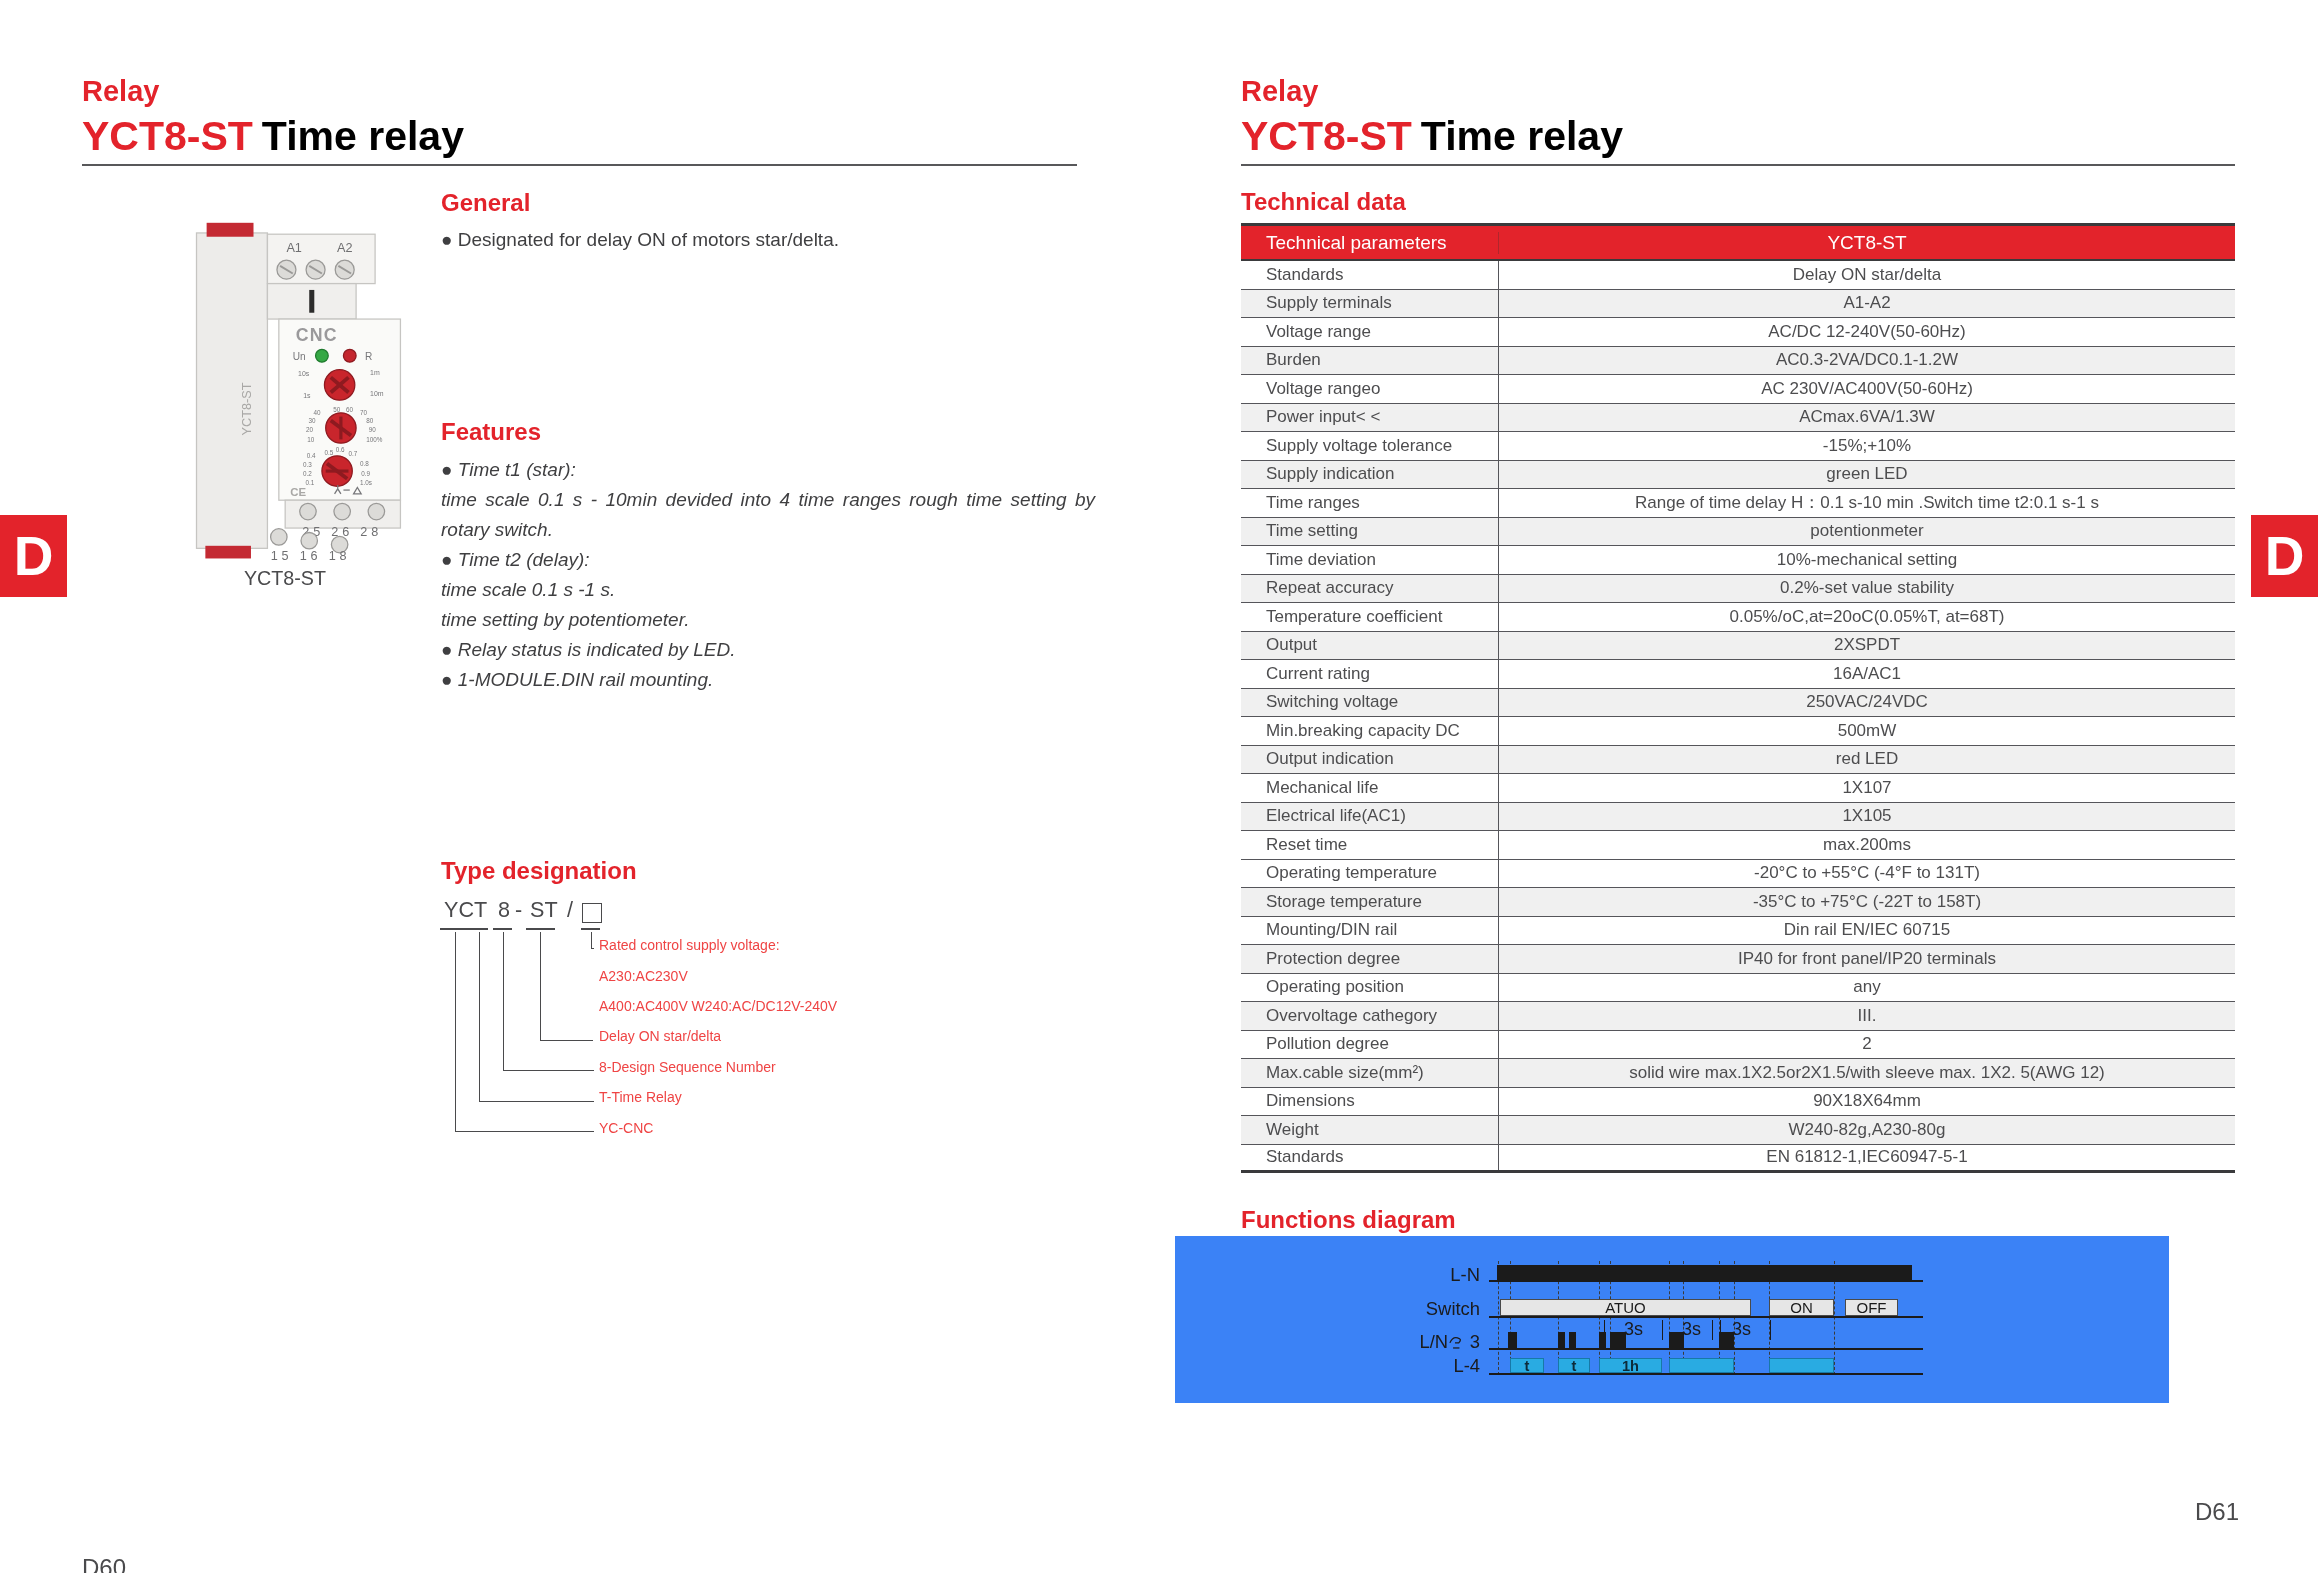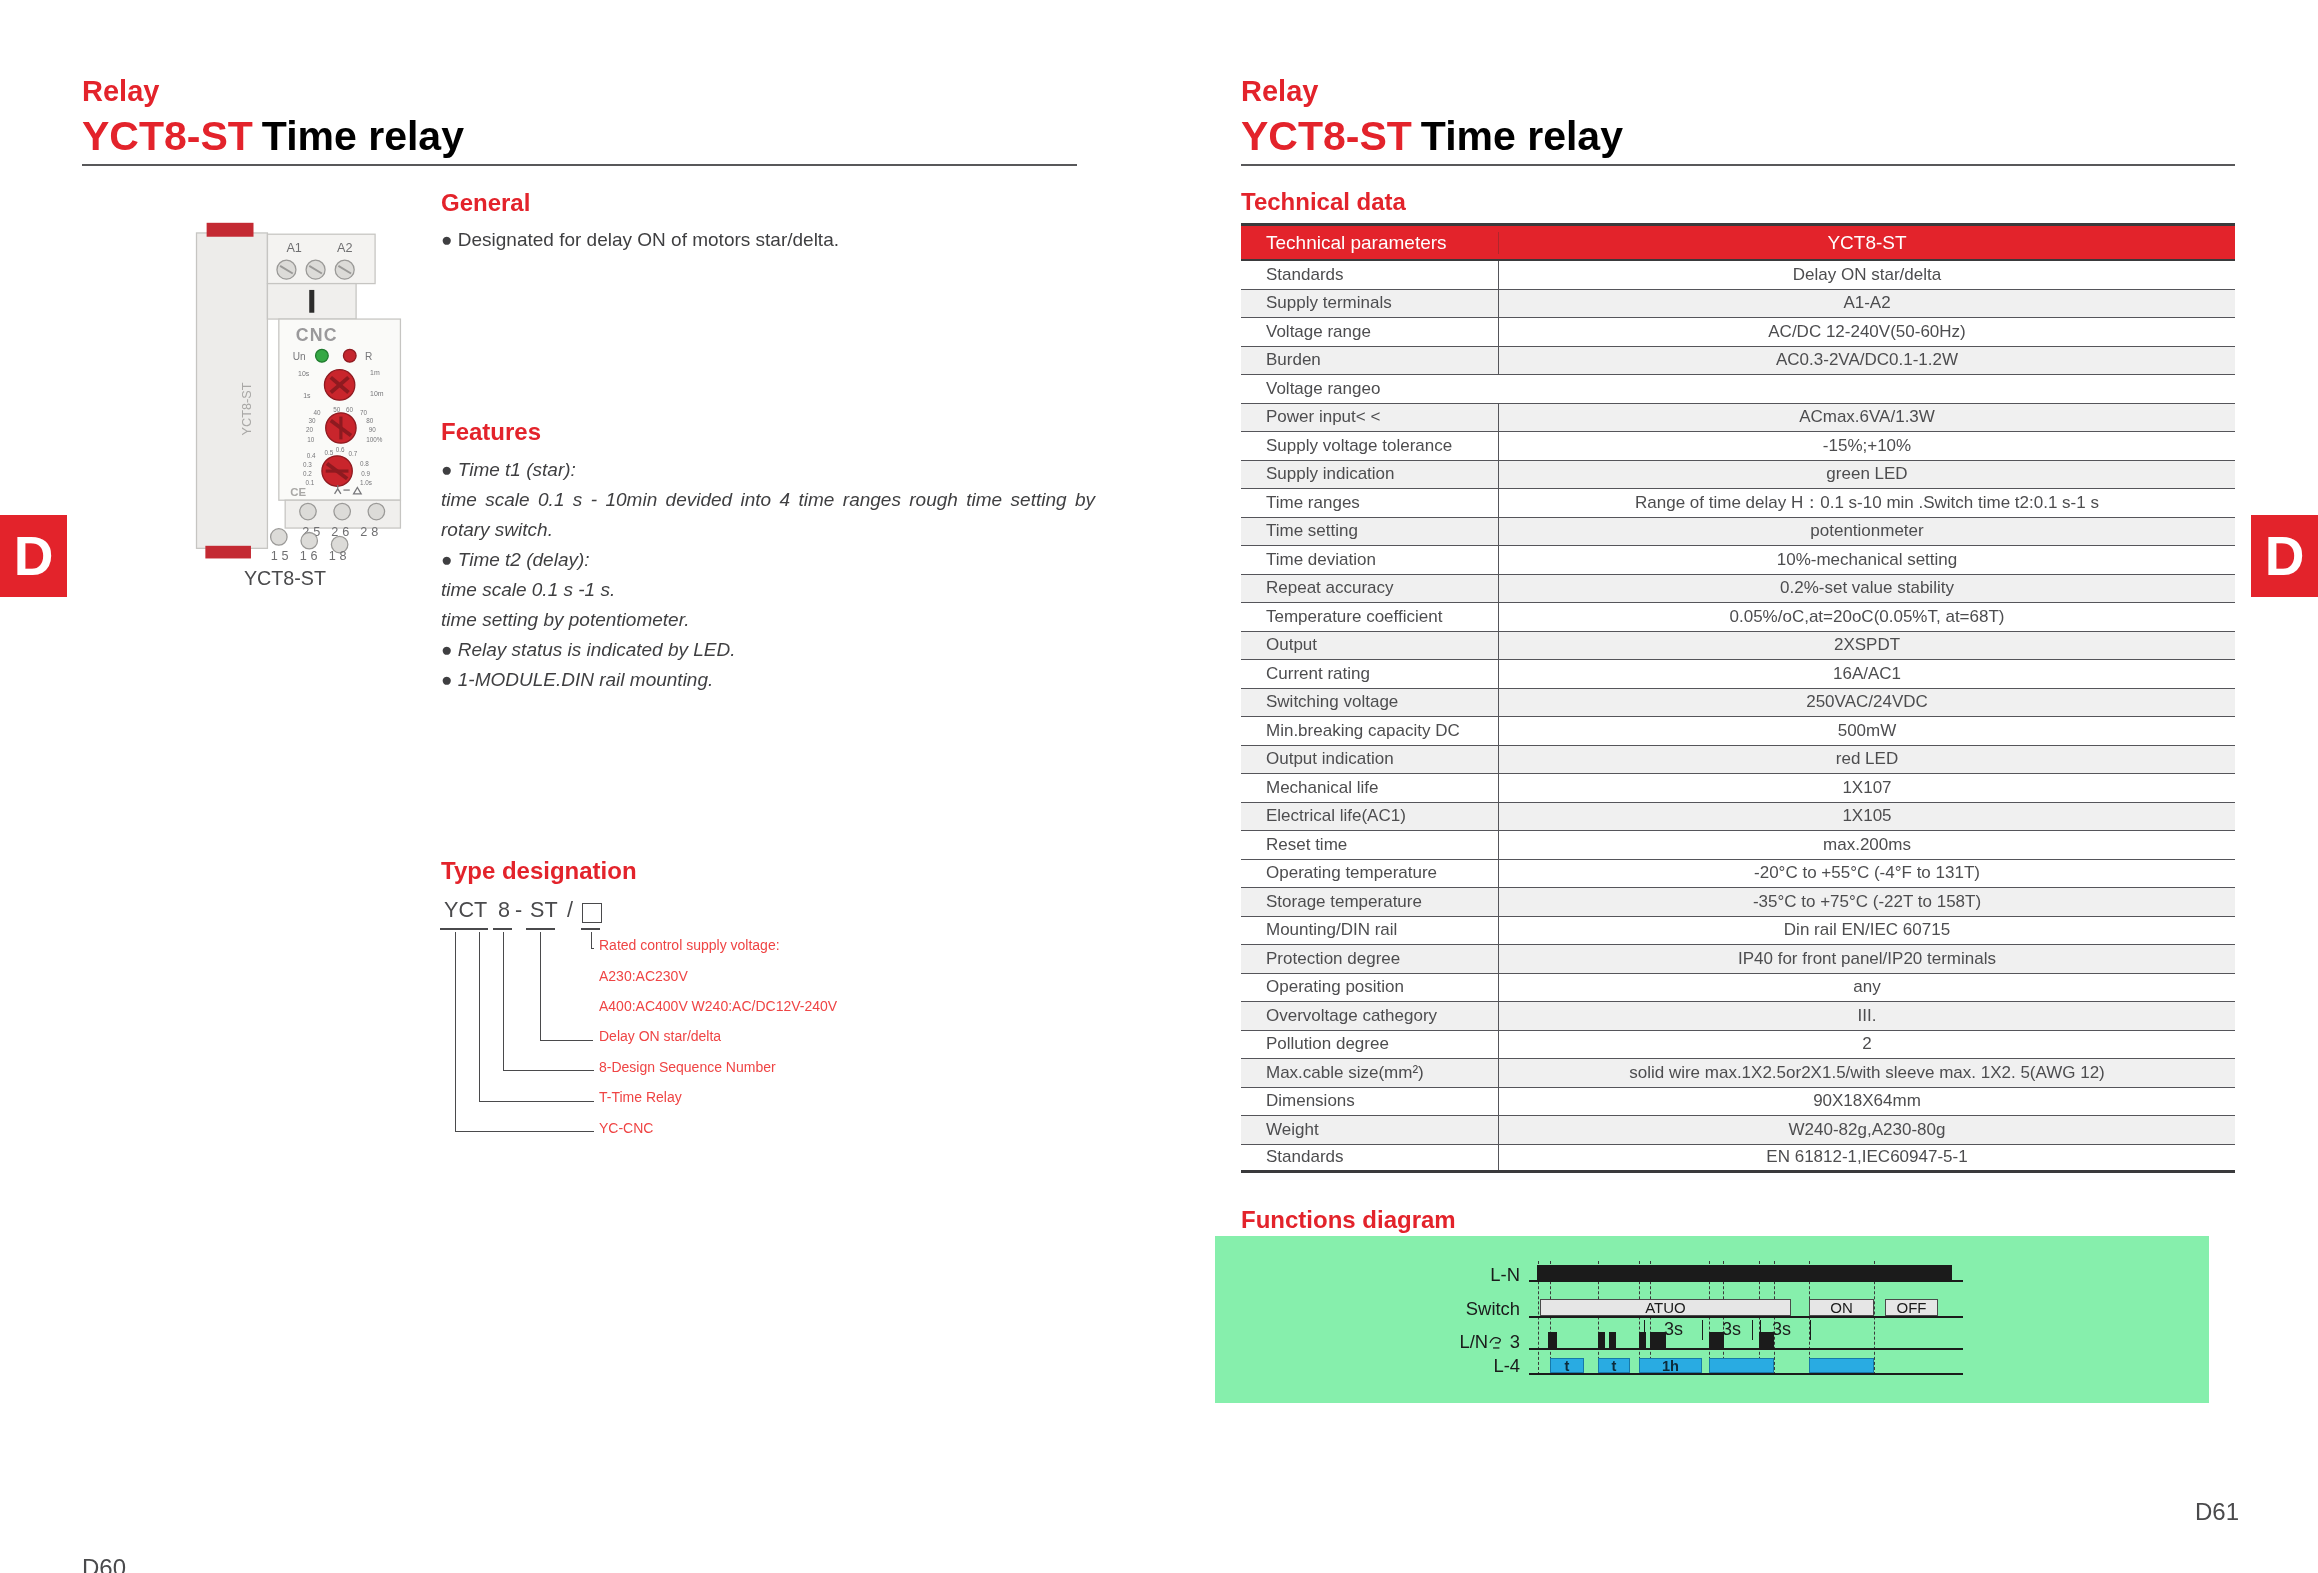--- a/index.html
+++ b/index.html
@@ -42,21 +42,21 @@
   .tech-head .c2{flex:1;text-align:center;font-size:19px;border-left:1.3px solid #b0262c;}
   .trow{display:flex;height:28.5px;align-items:center;border-bottom:1.3px solid #55555a;box-sizing:border-box;}
   .trow:last-child{border-bottom:3.2px solid #3a3a3c;}
   .trow.shade{background:#f0f0f0;}
   .trow .c1{width:257px;padding-left:25px;box-sizing:border-box;font-size:17px;color:#4d4d4f;
     white-space:nowrap;overflow:hidden;}
   .trow .c2{flex:1;text-align:center;font-size:17px;color:#4d4d4f;border-left:1.3px solid #55555a;
     height:100%;display:flex;align-items:center;justify-content:center;box-sizing:border-box;white-space:nowrap;}
 
   
-  .fn-panel{position:absolute;left:1215px;top:1236px;width:994px;height:167px;background:#86efac;}
+  .fn-panel{position:absolute;left:1175px;top:1236px;width:994px;height:167px;background:#3b82f6;}
   .fn-label{position:absolute;font-size:18.4px;color:#1b1b1b;text-align:right;width:127px;}
   .fn-baseline{position:absolute;height:1.9px;background:#1b1b1b;}
   .fn-bar-black{position:absolute;background:#1b1b1b;}
   .fn-box-gray{position:absolute;background:#e6e6e6;border:1.3px solid #4a4a4a;box-sizing:border-box;
     display:flex;align-items:center;justify-content:center;font-size:15px;color:#1b1b1b;}
   .fn-box-blue{position:absolute;background:#29abe2;border:1.3px solid #1779a8;box-sizing:border-box;
     display:flex;align-items:center;justify-content:center;font-size:14.6px;color:#0d2b3a;font-weight:bold;}
   .fn-dash{position:absolute;width:0px;border-left:1.3px dashed #3a3a3a;}
   .fn-3s{position:absolute;font-size:18px;color:#1b1b1b;border-left:1.3px solid #1b1b1b;border-right:1.3px solid #1b1b1b;
     padding:0 19px;line-height:1.1;}
@@ -263,20 +263,21 @@
         <div class="trow">
           <div class="c1">Voltage range</div>
           <div class="c2">AC/DC 12-240V(50-60Hz)</div>
         </div>
         <div class="trow shade">
           <div class="c1">Burden</div>
           <div class="c2">AC0.3-2VA/DC0.1-1.2W</div>
         </div>
         <div class="trow">
           <div class="c1">Voltage rangeo</div>
+          <div class="c2">AC 230V/AC400V(50-60Hz)</div>
         </div>
         <div class="trow shade">
           <div class="c1">Power input&lt; &lt;</div>
           <div class="c2">ACmax.6VA/1.3W</div>
         </div>
         <div class="trow">
           <div class="c1">Supply voltage tolerance</div>
           <div class="c2">-15%;+10%</div>
         </div>
         <div class="trow shade">

